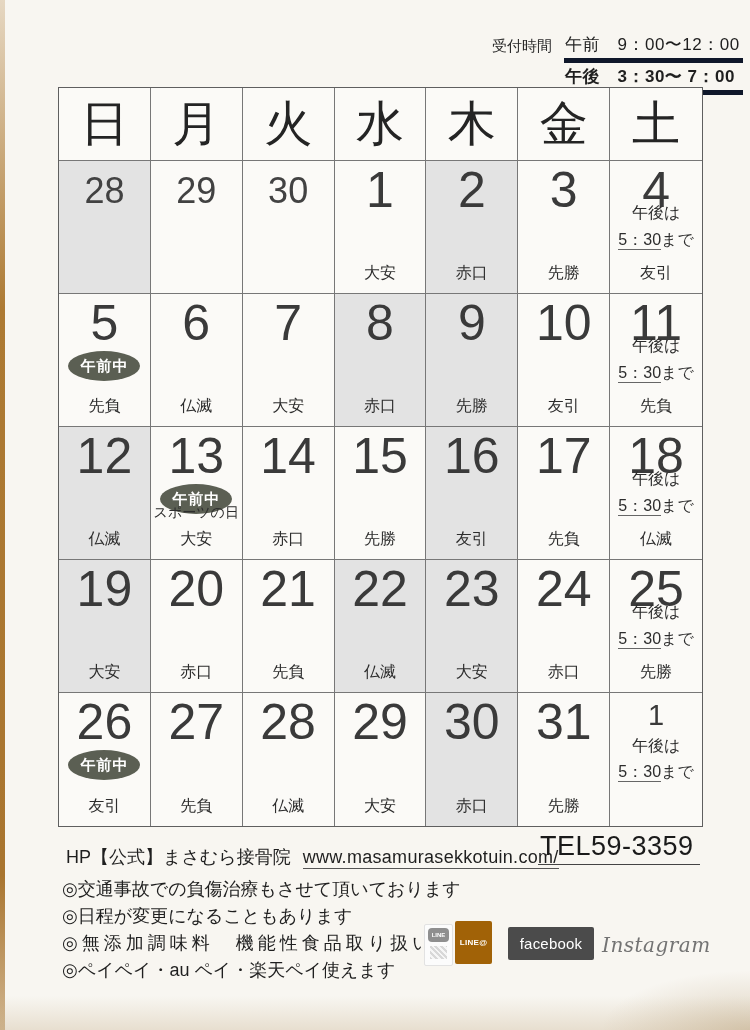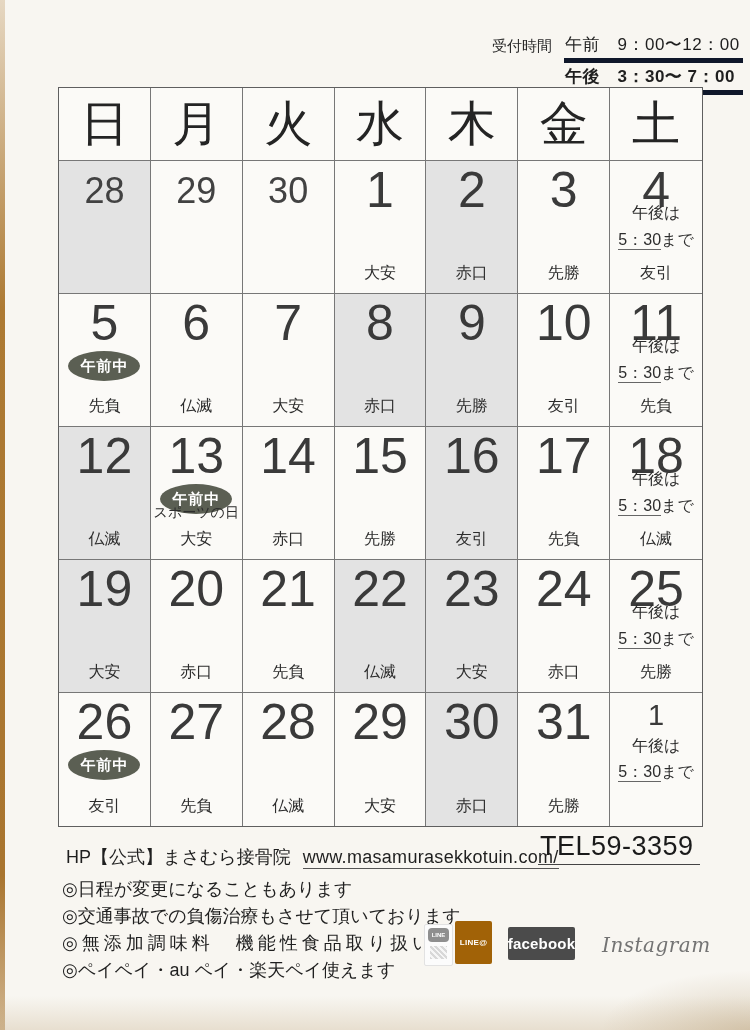--- a/index.html
+++ b/index.html
@@ -113,24 +113,24 @@
   }
   .line-card .qr{width:17px;height:13px;margin:4px auto 0;
     background:repeating-linear-gradient(45deg,#d8d8d8 0 2px,#f6f6f6 2px 4px);}
   .line-at{
     position:absolute;left:455px;top:921px;width:37px;height:43px;
     background:#a16207;border-radius:2px;color:#fff;
     display:flex;align-items:center;justify-content:center;
     font-size:8px;font-weight:700;letter-spacing:.3px;
   }
   .fb{
-    position:absolute;left:508px;top:927px;width:67px;height:33px;
+    position:absolute;left:508px;top:927px;width:86px;height:33px;
     background:#4b4b4b;border-radius:2px;color:#fff;
     display:flex;align-items:center;justify-content:center;
-    font-size:15px;font-weight:700;letter-spacing:.2px;
+    font-size:15px;font-weight:400;letter-spacing:.2px;
   }
   .ig{
     position:absolute;left:602px;top:933px;
     font-family:"DejaVu Serif","Liberation Serif",serif;font-style:italic;
     font-size:20px;color:#737373;letter-spacing:.5px;
   }
 </style>
 </head>
 <body>
 
@@ -315,22 +315,22 @@
         </div>
       </div>
     </div>
 
   <div class="hpline">
     <span>HP【公式】まさむら接骨院</span><span class="url">www.masamurasekkotuin.com/</span>
   </div>
   <div class="tel">TEL59-3359</div>
 
   <div class="notes" id="notes-list">
+      <div class="note">◎交通事故での負傷治療もさせて頂いております</div>
       <div class="note">◎日程が変更になることもあります</div>
-      <div class="note">◎交通事故での負傷治療もさせて頂いております</div>
       <div class="note spaced">◎無添加調味料　機能性食品取り扱い</div>
       <div class="note">◎ペイペイ・au ペイ・楽天ペイ使えます</div>
     </div>
 
   <div class="line-card">
     <div class="line-bubble">LINE</div>
     <div class="qr"></div>
   </div>
   <div class="line-at">LINE@</div>
   <div class="fb">facebook</div>

